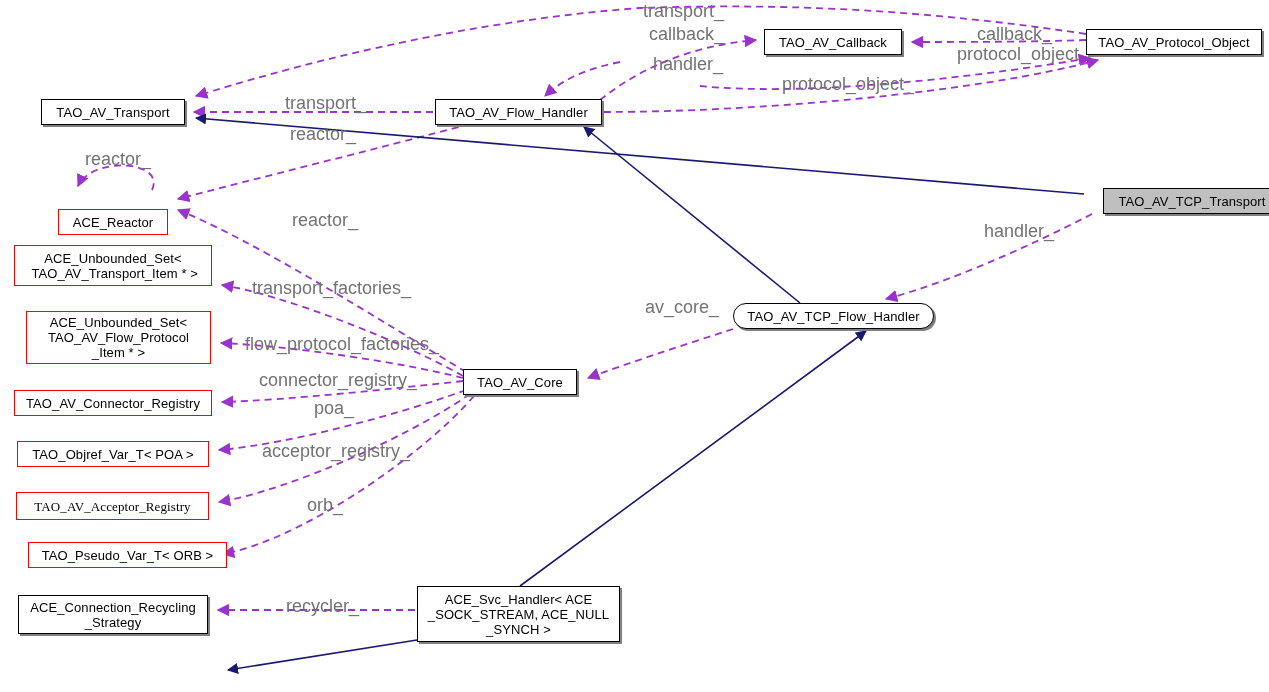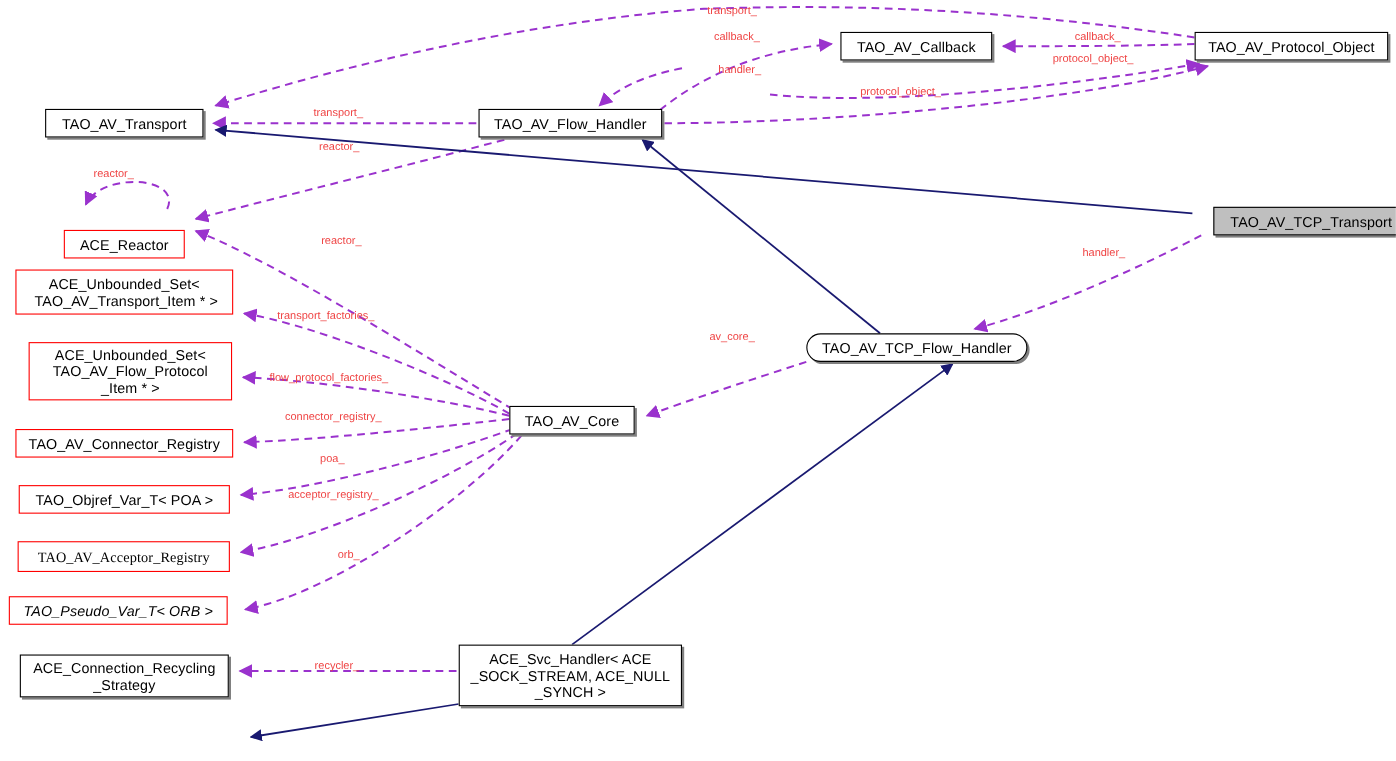--- a/index.html
+++ b/index.html
@@ -46,22 +46,22 @@
   .node.red {
     border: 1px solid #ff0000;
   }
   .node.current {
     border: 1px solid #000000;
     background: #bfbfbf;
     box-shadow: 2px 2px 0 0 #808080;
   }
   .edge-label {
     position: absolute;
-    font-size: 10px;
-    color: #ef4444;
+    font-size: 18px;
+    color: #737373;
     white-space: pre;
     background: transparent;
     line-height: 14px;
   }
 </style>
 </head>
 <body>
 
 <div id="canvas">
 
@@ -138,21 +138,21 @@
   <div class="node red" style="left:26px; top:311px; width:185px; height:53px;">ACE_Unbounded_Set&lt;
 TAO_AV_Flow_Protocol
 _Item * &gt;</div>
 
   <div class="node red" style="left:17px; top:441px; width:192px; height:26px;">TAO_Objref_Var_T&lt; POA &gt;</div>
 
   <div class="node red" style="left:14px; top:390px; width:198px; height:26px;">TAO_AV_Connector_Registry</div>
 
   <div class="node red" style="left:16px; top:492px; width:193px; height:28px;font-family:Liberation Serif, serif;">TAO_AV_Acceptor_Registry</div>
 
-  <div class="node red" style="left:8px; top:542px; width:199px; height:26px;font-style:italic;">TAO_Pseudo_Var_T&lt; ORB &gt;</div>
+  <div class="node red" style="left:28px; top:542px; width:199px; height:26px;">TAO_Pseudo_Var_T&lt; ORB &gt;</div>
 
   <div class="node black" style="left:18px; top:595px; width:190px; height:39px;">ACE_Connection_Recycling
 _Strategy</div>
 
 
   <div class="node black" style="left:463px; top:369px; width:114px; height:26px;">TAO_AV_Core</div>
 
   <div class="node black" style="left:435px; top:99px; width:167px; height:26px;">TAO_AV_Flow_Handler</div>
 
   <div class="node black" style="left:417px; top:586px; width:203px; height:56px;">ACE_Svc_Handler&lt; ACE
@@ -175,18 +175,18 @@
   <div class="edge-label" style="left:782px; top:77px;">protocol_object_</div>
   <div class="edge-label" style="left:285px; top:96px;">transport_</div>
   <div class="edge-label" style="left:290px; top:127px;">reactor_</div>
   <div class="edge-label" style="left:85px; top:152px;">reactor_</div>
   <div class="edge-label" style="left:292px; top:213px;">reactor_</div>
   <div class="edge-label" style="left:984px; top:224px;">handler_</div>
   <div class="edge-label" style="left:252px; top:281px;">transport_factories_</div>
   <div class="edge-label" style="left:645px; top:300px;">av_core_</div>
   <div class="edge-label" style="left:245px; top:337px;">flow_protocol_factories_</div>
   <div class="edge-label" style="left:259px; top:373px;">connector_registry_</div>
-  <div class="edge-label" style="left:291px; top:401px;margin-top:10px;">poa_</div>
+  <div class="edge-label" style="left:314px; top:401px;">poa_</div>
   <div class="edge-label" style="left:262px; top:444px;">acceptor_registry_</div>
   <div class="edge-label" style="left:307px; top:498px;">orb_</div>
   <div class="edge-label" style="left:286px; top:599px;">recycler_</div>
 
 </div>
 
 </body></html>

